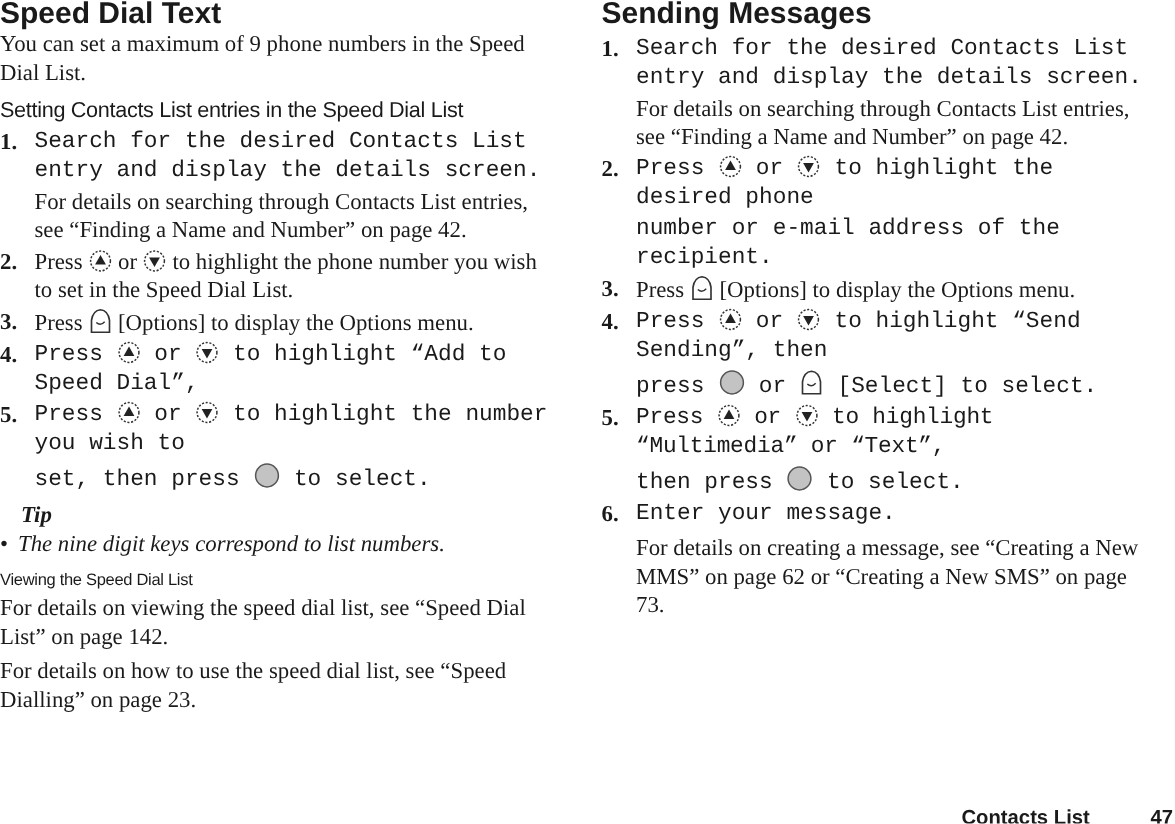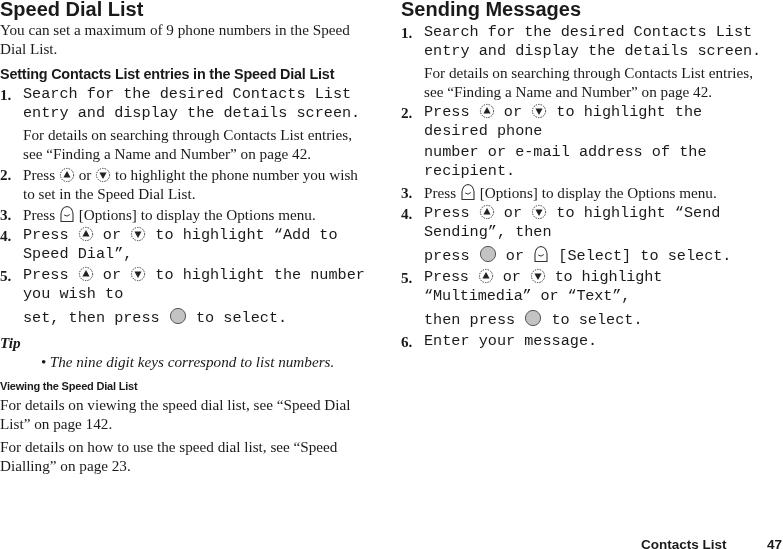--- a/index.html
+++ b/index.html
@@ -5,34 +5,34 @@
   html, body { margin: 0; padding: 0; background: #ffffff; }
   body { width: 783px; height: 549px; position: relative; overflow: hidden;
          font-family: "Liberation Serif", serif; color: #1a1a1a; font-size: 15.2px; line-height: 19px; }
   .col { position: absolute; top: 0; }
   .col-left { left: 0; width: 372px; }
   .col-right { left: 401px; width: 372px; }
   h1 { font-family: "Liberation Sans", sans-serif; font-weight: bold; font-size: 20px;
        margin: 0; line-height: 20px; padding-top: 0; letter-spacing: 0; }
   .col-left h1 { margin-top: -1px; }
   .col-right h1 { margin-top: -1px; }
-  h2 { font-family: "Liberation Sans", sans-serif; font-weight: bold; font-size: 14.4px;
+  h2 { font-family: "Liberation Sans", sans-serif; font-weight: normal; font-size: 14.4px;
        margin: 0; line-height: 18px; letter-spacing: -0.2px; }
   p { margin: 0; }
   .intro { margin-top: 1px; }
   .sub-h { margin-top: 7px; }
   ol.steps { list-style: none; margin: 0; padding: 0; }
   ol.steps li { position: relative; padding-left: 23px; margin-top: 2px; }
   ol.steps li .num { position: absolute; left: 0; top: 0; font-weight: bold; }
   ol.steps li .line { display: block; font-family: Liberation Mono, monospace; }
   ol.steps li .note { display: block; margin-top: 2px; }
   .col-left ol.steps li { margin-top: 2px; }
   .gap { margin-top: 4px; }
-  .tip-h { font-style: italic; font-weight: bold; margin-top: 5px; }
-  .tip-b { font-style: italic; padding-left: 0; text-align: center; }
+  .tip-h { font-style: italic; font-weight: bold; margin-top: 5px; padding-left: 14px; }
+  .tip-b { font-style: italic; padding-left: 0; }
   .tip-b .bullet { font-style: normal; display: inline-block; width: 12px; }
   .view-h { margin-top: 6px; }
   .para2 { margin-top: 4px; }
   .icon { display: inline-block; vertical-align: -3px; }
   .footer { position: absolute; top: 535px; left: 0; width: 783px;
             font-family: "Liberation Sans", sans-serif; font-weight: bold; font-size: 13.5px; }
   .footer .section { position: absolute; left: 641px; top: 0; }
   .footer .pageno { position: absolute; left: 767px; top: 0; }
   .ls { letter-spacing: -0.15px; }
 </style>
@@ -53,21 +53,21 @@
       <circle cx="9" cy="9" r="7.6" fill="#c3c3c3" stroke="#555" stroke-width="1"></circle>
     </symbol>
     <symbol id="sym-soft" viewBox="0 0 16 18">
       <path d="M2 16.5 L2 8.5 Q3 2 8 1.5 Q13 2 14 8.5 L14 16.5 Z" fill="none" stroke="#333" stroke-width="1.1"></path>
       <path d="M5.2 10 Q8 12.5 10.8 9.5" fill="none" stroke="#333" stroke-width="1"></path>
     </symbol>
   </defs>
 </svg>
 
 <div class="col col-left">
-  <h1>Speed Dial List</h1>
+  <h1>Speed Dial Text</h1>
   <p class="intro">You can set a maximum of 9 phone numbers in the Speed Dial List.</p>
   <h2 class="sub-h">Setting Contacts List entries in the Speed Dial List</h2>
 
   <ol class="steps">
     <li>
       <span class="num">1.</span>
       <span class="line">Search for the desired Contacts List entry and display the details screen.</span>
       <span class="note">For details on searching through Contacts List entries, see “Finding a Name and Number” on page 42.</span>
     </li>
     <li>
@@ -209,20 +209,21 @@
         <span>then press</span>
         <svg class="icon" width="18" height="18">
             <use href="#sym-center"></use>
           </svg>
         <span>to select.</span>
       </span>
     </li>
     <li class="gap">
       <span class="num">6.</span>
       <span class="line">Enter your message.</span>
+      <span class="note" style="margin-top:4px">For details on creating a message, see “Creating a New MMS” on page 62 or “Creating a New SMS” on page 73.</span>
     </li>
   </ol>
 </div>
 
 <div class="footer">
   <span class="section">Contacts List</span>
   <span class="pageno">47</span>
 </div>
 
 </body></html>

